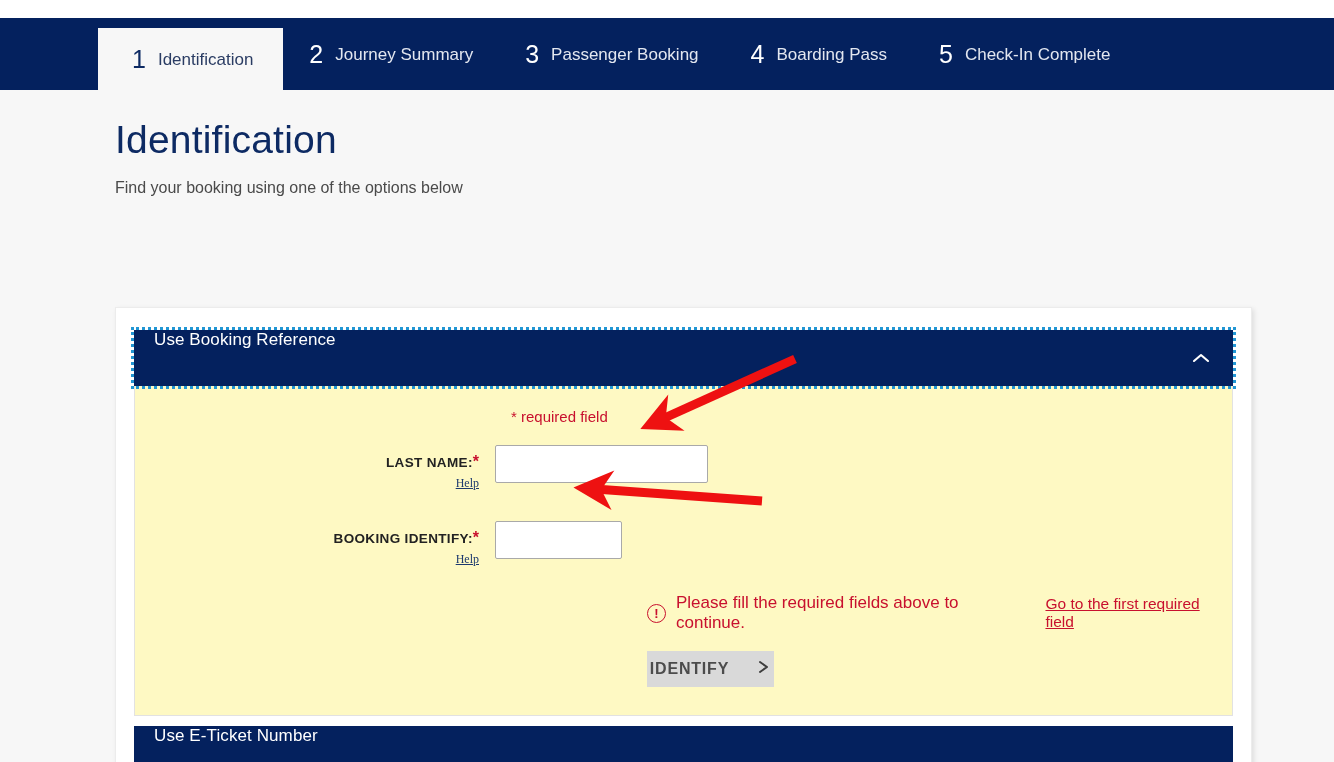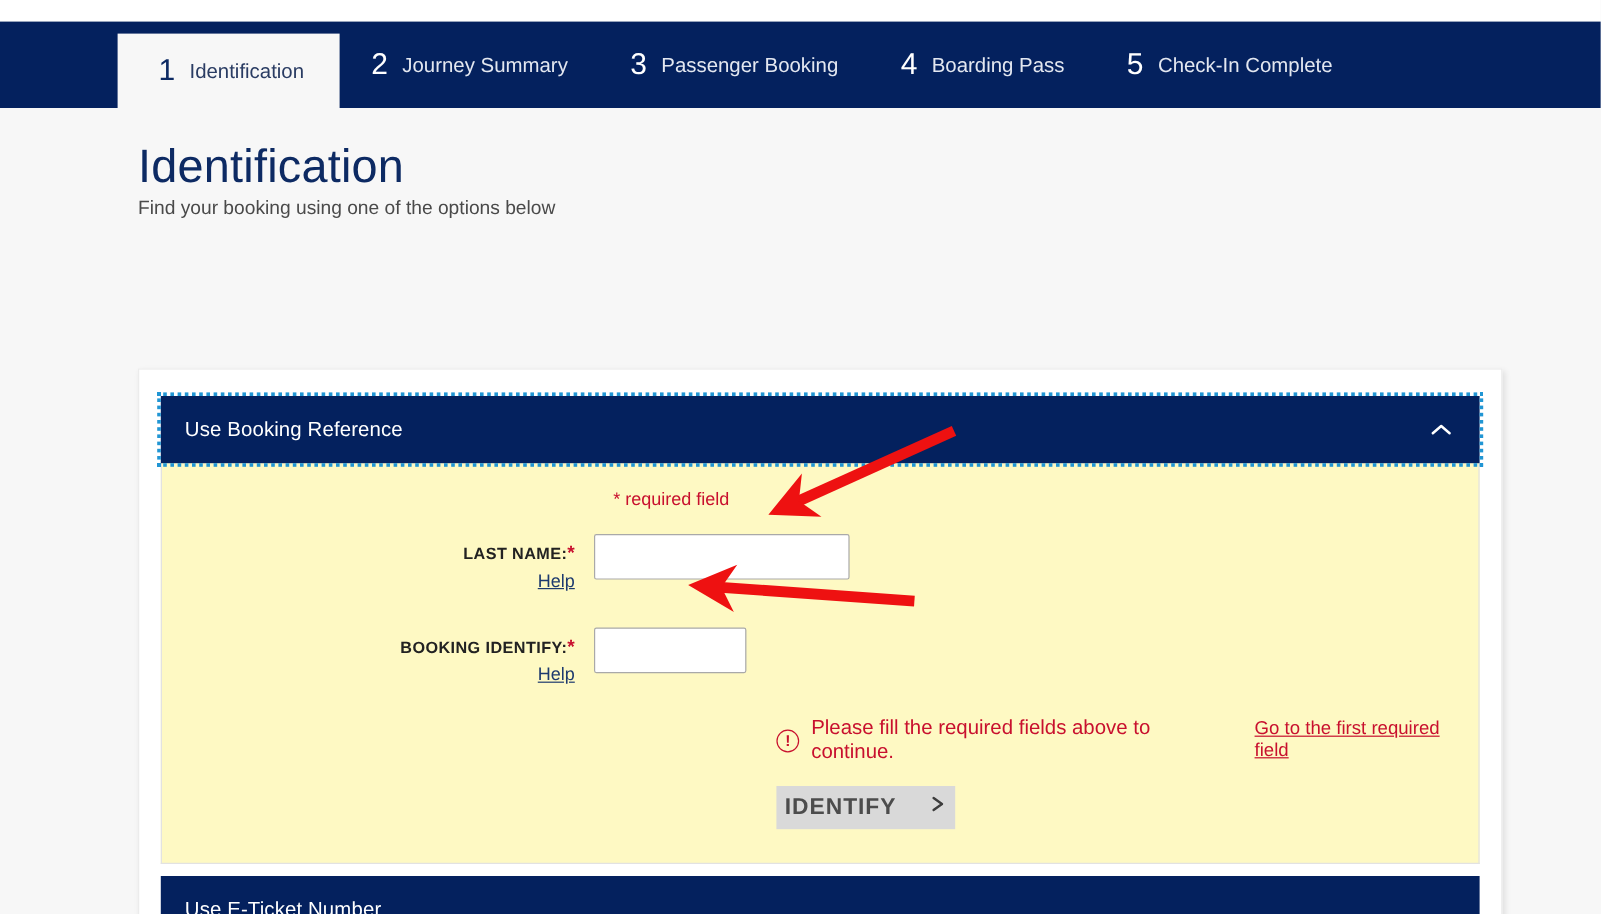--- a/index.html
+++ b/index.html
@@ -73,21 +73,21 @@
   }
   .page-head { padding: 28px 0 0 115px; }
   h1.page-title {
     font-size: 39px;
     font-weight: 400;
     color: #0d2a63;
     letter-spacing: 0.2px;
     line-height: 1.15;
   }
   .page-sub {
-    margin-top: 2px;
+    margin-top: 16px;
     font-size: 16px;
     color: #4a4a4a;
   }
 
   
   .card {
     position: absolute;
     left: 115px;
     top: 217px;
     width: 1137px;
@@ -106,21 +106,20 @@
     margin-bottom: 17px;
   }
 
   
   .acc { width: 1099px; }
   .acc-header {
     position: relative;
     background: #04215e;
     height: 56px;
     display: flex;
-    align-items: center;
     padding: 0 20px;
     cursor: pointer;
   }
   .acc-header.focused { outline: 3px dotted #2196d4; outline-offset: 0px; }
   .acc-header .acc-label {
     color: #ffffff;
     font-size: 17px;
     font-weight: 400;
     letter-spacing: 0.1px;
   }
@@ -163,24 +162,25 @@
     font-size: 13.5px;
     font-weight: bold;
     color: #222222;
     letter-spacing: 0.35px;
     margin-left: 16px;
   }
   .form-label .star { color: #c8102e; font-weight: bold; }
   .form-label .help {
     display: block;
     margin-top: 5px;
-    font-size: 15px;
+    font-size: 12px;
     color: #1d3a6e;
     text-decoration: underline;
     cursor: pointer;
+    font-family: Liberation Serif, serif;
   }
   .txt-input {
     height: 38px;
     border: 1px solid #a9a9a9;
     border-radius: 2px;
     background: #ffffff;
     font-size: 15px;
     padding: 0 8px;
     font-family: "Liberation Sans", sans-serif;
     color: #222;
@@ -215,26 +215,26 @@
     color: #c8102e;
     font-size: 15.5px;
     text-decoration: underline;
     cursor: pointer;
     margin-left: 4px;
   }
 
   
   .identify-btn {
     margin-left: 512px;
-    width: 149px;
+    width: 127px;
     height: 36px;
     background: #d9d9d9;
     border: none;
     color: #4c4c4c;
-    font-size: 19px;
+    font-size: 16px;
     font-weight: bold;
     letter-spacing: 0.8px;
     display: flex;
     align-items: center;
     justify-content: center;
     gap: 28px;
     cursor: default;
     font-family: "Liberation Sans", sans-serif;
   }
 

